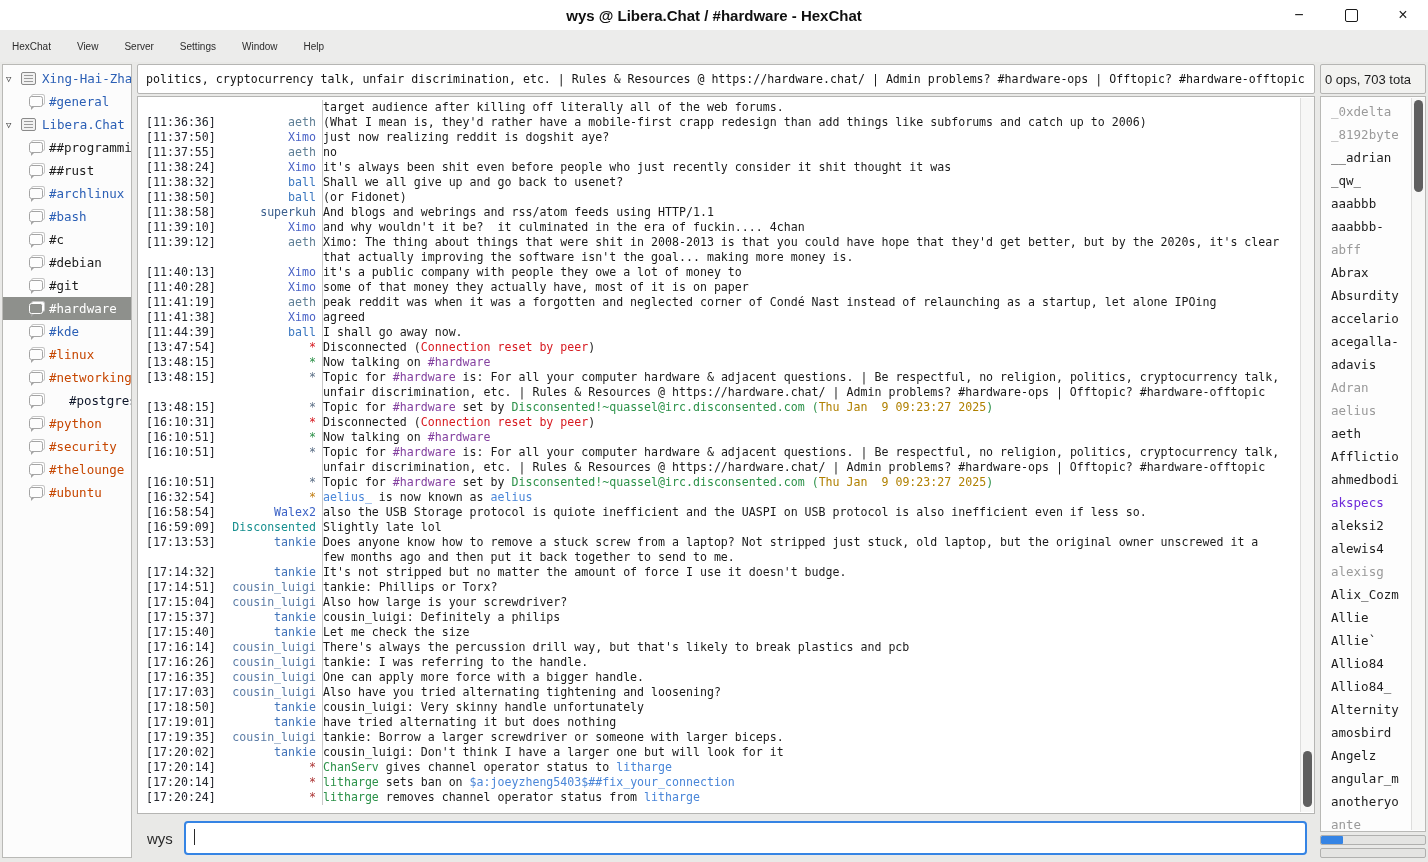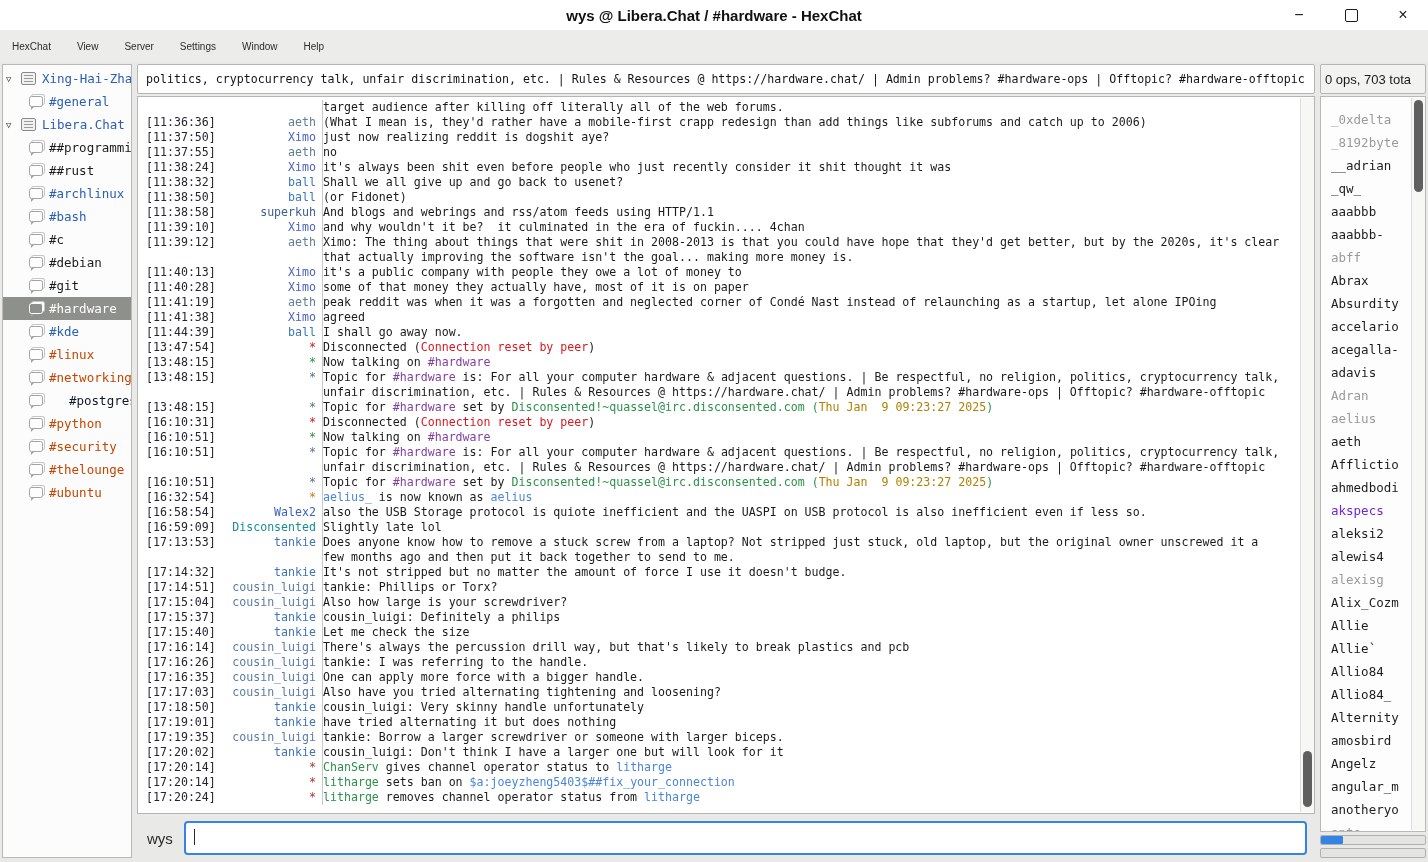--- a/index.html
+++ b/index.html
@@ -87,21 +87,21 @@
 
   
   .rightcol{width:106px;flex:none;display:flex;flex-direction:column;}
   .usercount{
     height:28px;flex:none;background:#f2f2f0;border:1px solid #b5b5b3;border-radius:2px;
     display:flex;align-items:center;padding:0 4px;font-size:13px;color:#1b1b1b;
     white-space:pre;overflow:hidden;
   }
   .userlistbox{flex:1;margin-top:2px;background:#fdfdfd;border:1px solid #b9b9b6;
                position:relative;overflow:hidden;}
-  .userscroll{padding:11px 14px 0 10px;}
+  .userscroll{padding:3px 14px 0 10px;}
   .urow{height:23px;line-height:23px;font-family:"DejaVu Sans Mono","Liberation Mono",monospace;
         font-size:12.5px;color:#1d1d1d;white-space:nowrap;overflow:hidden;}
   .userlistbox .vhandle{top:2px;height:92px;}
   .meter{height:8px;flex:none;margin-top:3px;background:#e4e4e2;
          border:1px solid #b0b0ae;border-radius:2px;position:relative;overflow:hidden;}
   .meterfill{position:absolute;left:0;top:0;bottom:0;background:#3584e4;border-radius:1px;}
 </style>
 </head>
 <body>
 

